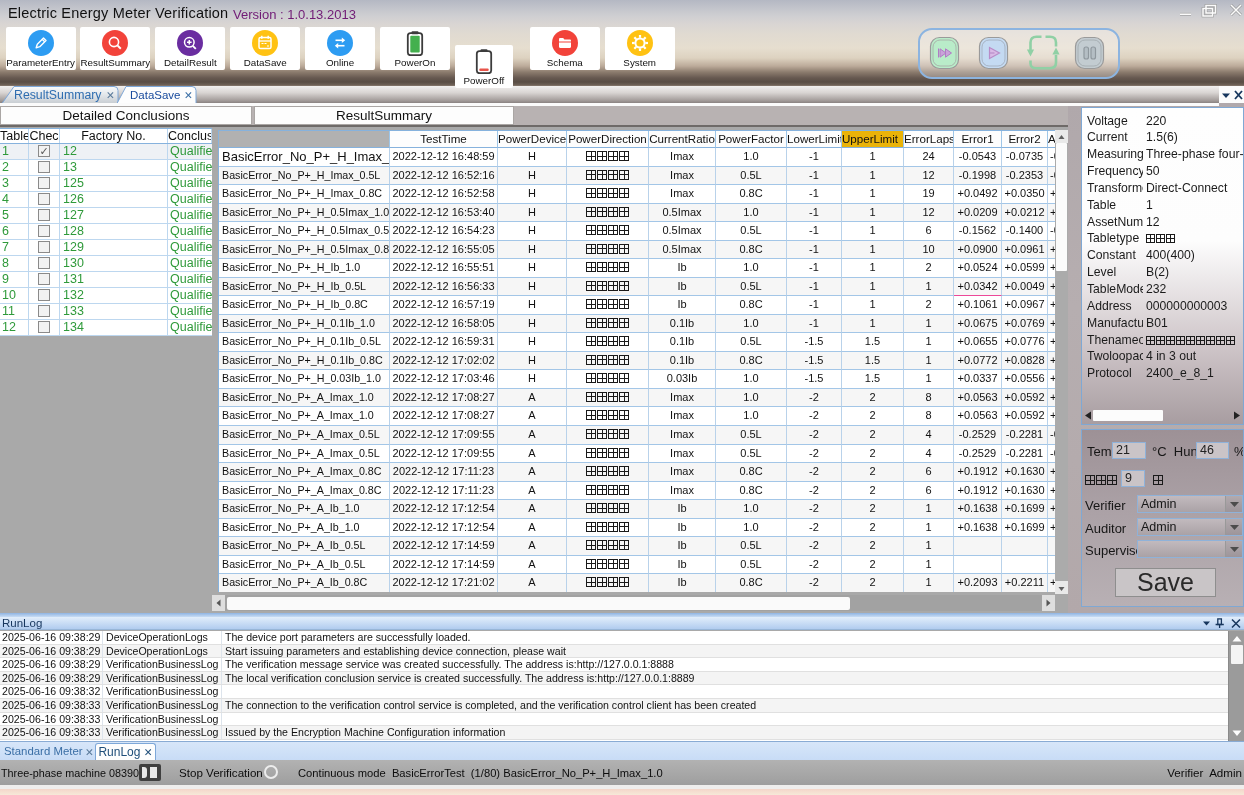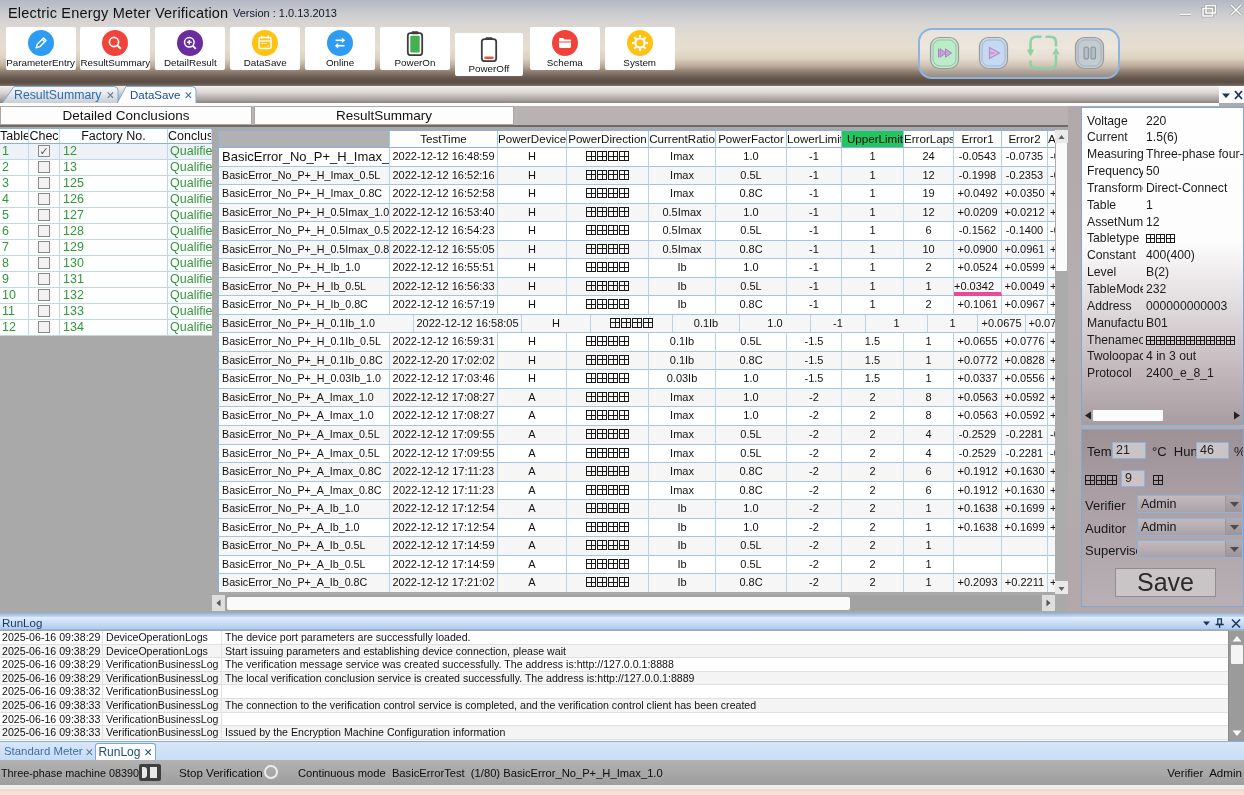--- a/index.html
+++ b/index.html
@@ -12,21 +12,21 @@
 </style></head><body>
 
 <div class="ab" style="left:0;top:0;width:1244px;height:86px;background:linear-gradient(180deg,
 #b4b8c3 0px,#c2c4cb 8px,#cfcfd2 16px,#d9d5d3 24px,#e0dad1 34px,#e6decf 48px,#ddd2c0 58px,#bcab9a 66px,#8c7c6e 72px,#665850 78px,#594d44 82px,#6e6157 85px,#8e7f73 86px)"></div>
 <div class="ab" style="left:0;top:86px;width:1244px;height:17px;background:linear-gradient(180deg,#f2f0ef,#d8d4d2 40%,#a39c9a 85%,#8a8382)"></div>
 <div class="ab" style="left:1219px;top:86px;width:25px;height:20px;background:#fbfbfb"></div>
 <div class="ab" style="left:0;top:103px;width:1244px;height:24px;background:#b8b2b2;border-bottom:2px solid #6e6a68"></div>
 <div class="ab" style="left:0;top:127px;width:1244px;height:486px;background:#a9a9a9"></div>
 <div class="ab" style="left:1068px;top:103px;width:176px;height:510px;background:linear-gradient(180deg,#b0a8ab,#b6aeb0 40%,#b2a8aa)"></div>
 <div class="ab" style="left:8px;top:5px;font-size:14.5px;color:#111;letter-spacing:0.2px">Electric Energy Meter Verification</div>
-<div class="ab" style="left:233px;top:7px;font-size:11px;color:#0f172a">Version : 1.0.13.2013</div>
+<div class="ab" style="left:233px;top:7px;font-size:13px;color:#701a75">Version : 1.0.13.2013</div>
 <svg class="ab" style="left:1170px;top:0" width="74" height="20" viewBox="0 0 74 20">
 <g stroke="#8f8f8f" stroke-width="2.6" fill="none">
       <path d="M10 14.2h11"></path>
       <rect x="36" y="5.5" width="9.5" height="7.5"></rect>
       <rect x="33" y="8.5" width="9.5" height="7.5"></rect>
       <path d="M61 5l10 10M71 5l-10 10"></path>
     </g>
 <g stroke="#fbfbfb" stroke-width="1.6" fill="none">
       <path d="M10 14.2h11"></path>
       <rect x="36" y="5.5" width="9.5" height="7.5"></rect>
@@ -90,21 +90,21 @@
 <div style="font-size:9.8px;color:#111;margin-top:0px;white-space:nowrap">Online</div>
   </div>
 <div class="ab" style="left:380.0px;top:27px;width:70px;height:43px;background:#fff;border-radius:2px;text-align:center">
 <div style="margin-top:3px;height:27px"><svg width="26" height="26" viewBox="0 0 26 26">
         <rect x="9.5" y="1.2" width="7" height="3" rx="1" fill="#3c3c3c"></rect>
         <rect x="5.8" y="3.2" width="14.4" height="22" rx="2.6" fill="none" stroke="#3c3c3c" stroke-width="1.8"></rect>
         <rect x="8.3" y="5.8" width="9.4" height="16.8" rx="1" fill="#44b04e"></rect>
       </svg></div>
 <div style="font-size:9.8px;color:#111;margin-top:0px;white-space:nowrap">PowerOn</div>
   </div>
-<div class="ab" style="left:454.9px;top:33px;width:68px;height:43px;background:#fff;border-radius:2px;text-align:center">
+<div class="ab" style="left:454.9px;top:45px;width:58px;height:43px;background:#fff;border-radius:2px;text-align:center">
 <div style="margin-top:3px;height:27px"><svg width="26" height="26" viewBox="0 0 26 26">
         <rect x="9.5" y="1.2" width="7" height="3" rx="1" fill="#3c3c3c"></rect>
         <rect x="5.8" y="3.2" width="14.4" height="22" rx="2.6" fill="#fff" stroke="#3c3c3c" stroke-width="1.8"></rect>
         <rect x="8.3" y="20.6" width="9.4" height="2.4" rx="1" fill="#e8544a"></rect>
       </svg></div>
 <div style="font-size:9.8px;color:#111;margin-top:0px;white-space:nowrap">PowerOff</div>
   </div>
 <div class="ab" style="left:529.8px;top:27px;width:70px;height:43px;background:#fff;border-radius:2px;text-align:center">
 <div style="margin-top:3px;height:27px"><svg width="26" height="26" viewBox="0 0 26 26">
         <circle cx="13" cy="13" r="13" fill="#f2433a"></circle>
@@ -274,21 +274,21 @@
   </div>
 <div class="ab" style="left:218px;top:130px;width:837px;height:462px;overflow:hidden;border-left:1px solid #86b2dd;border-top:1px solid #86b2dd;background:#fff">
     <div style="display:flex;height:17px;font-size:11.6px;color:#111">
       <div style="width:171px;flex:none;background:#b1b1b1;border-right:1px solid #9ec6e8;border-bottom:1px solid #86b2dd;text-align:center;line-height:16px;overflow:hidden;white-space:nowrap"></div>
       <div style="width:108px;flex:none;background:#fdfdfd;border-right:1px solid #9ec6e8;border-bottom:1px solid #86b2dd;text-align:center;line-height:16px;overflow:hidden;white-space:nowrap">TestTime</div>
       <div style="width:69px;flex:none;background:#fdfdfd;border-right:1px solid #9ec6e8;border-bottom:1px solid #86b2dd;text-align:center;line-height:16px;overflow:hidden;white-space:nowrap">PowerDevice</div>
       <div style="width:82px;flex:none;background:#fdfdfd;border-right:1px solid #9ec6e8;border-bottom:1px solid #86b2dd;text-align:center;line-height:16px;overflow:hidden;white-space:nowrap">PowerDirection</div>
       <div style="width:67px;flex:none;background:#fdfdfd;border-right:1px solid #9ec6e8;border-bottom:1px solid #86b2dd;text-align:center;line-height:16px;overflow:hidden;white-space:nowrap">CurrentRatio</div>
       <div style="width:71px;flex:none;background:#fdfdfd;border-right:1px solid #9ec6e8;border-bottom:1px solid #86b2dd;text-align:center;line-height:16px;overflow:hidden;white-space:nowrap">PowerFactor</div>
       <div style="width:55px;flex:none;background:#fdfdfd;border-right:1px solid #9ec6e8;border-bottom:1px solid #86b2dd;text-align:center;line-height:16px;overflow:hidden;white-space:nowrap">LowerLimit</div>
-      <div style="width:62px;flex:none;background:#22c55e;border-right:1px solid #9ec6e8;border-bottom:1px solid #86b2dd;text-align:right;line-height:16px;overflow:hidden;white-space:nowrap">UpperLimit</div>
+      <div style="width:62px;flex:none;background:#eab308;border-right:1px solid #9ec6e8;border-bottom:1px solid #86b2dd;text-align:left;line-height:16px;overflow:hidden;white-space:nowrap">UpperLimit</div>
       <div style="width:50px;flex:none;background:#fdfdfd;border-right:1px solid #9ec6e8;border-bottom:1px solid #86b2dd;text-align:center;line-height:16px;overflow:hidden;white-space:nowrap">ErrorLaps</div>
       <div style="width:48px;flex:none;background:#fdfdfd;border-right:1px solid #9ec6e8;border-bottom:1px solid #86b2dd;text-align:center;line-height:16px;overflow:hidden;white-space:nowrap">Error1</div>
       <div style="width:46px;flex:none;background:#fdfdfd;border-right:1px solid #9ec6e8;border-bottom:1px solid #86b2dd;text-align:center;line-height:16px;overflow:hidden;white-space:nowrap">Error2</div>
       <div style="width:46px;flex:none;background:#fdfdfd;border-right:1px solid #9ec6e8;border-bottom:1px solid #86b2dd;text-align:left;line-height:16px;overflow:hidden;white-space:nowrap">Avg</div>
     </div>
     <div style="display:flex;height:18.54px;background:#fff;font-size:11px;color:#111">
       <div style="width:171px;flex:none;padding-left:3px;font-size:13px;border-right:1px solid #b9d2ea;border-bottom:1px solid #a3c6e7;text-align:left;line-height:17.5px;overflow:hidden;white-space:nowrap">BasicError_No_P+_H_Imax_1.0</div>
       <div style="width:108px;flex:none;border-right:1px solid #b9d2ea;border-bottom:1px solid #a3c6e7;text-align:center;line-height:17.5px;overflow:hidden;white-space:nowrap">2022-12-12 16:48:59</div>
       <div style="width:69px;flex:none;border-right:1px solid #b9d2ea;border-bottom:1px solid #a3c6e7;text-align:center;line-height:17.5px;overflow:hidden;white-space:nowrap">H</div>
       <div style="width:82px;flex:none;border-right:1px solid #b9d2ea;border-bottom:1px solid #a3c6e7;text-align:center;line-height:17.5px;overflow:hidden;white-space:nowrap"><span class="cj"></span><span class="cj"></span><span class="cj"></span><span class="cj" style="margin-right:0"></span></div>
@@ -388,40 +388,40 @@
     <div style="display:flex;height:18.54px;background:#f6f6f6;font-size:11px;color:#111">
       <div style="width:171px;flex:none;padding-left:3px;font-size:10.7px;border-right:1px solid #b9d2ea;border-bottom:1px solid #a3c6e7;text-align:left;line-height:17.5px;overflow:hidden;white-space:nowrap">BasicError_No_P+_H_Ib_0.5L</div>
       <div style="width:108px;flex:none;border-right:1px solid #b9d2ea;border-bottom:1px solid #a3c6e7;text-align:center;line-height:17.5px;overflow:hidden;white-space:nowrap">2022-12-12 16:56:33</div>
       <div style="width:69px;flex:none;border-right:1px solid #b9d2ea;border-bottom:1px solid #a3c6e7;text-align:center;line-height:17.5px;overflow:hidden;white-space:nowrap">H</div>
       <div style="width:82px;flex:none;border-right:1px solid #b9d2ea;border-bottom:1px solid #a3c6e7;text-align:center;line-height:17.5px;overflow:hidden;white-space:nowrap"><span class="cj"></span><span class="cj"></span><span class="cj"></span><span class="cj" style="margin-right:0"></span></div>
       <div style="width:67px;flex:none;border-right:1px solid #b9d2ea;border-bottom:1px solid #a3c6e7;text-align:center;line-height:17.5px;overflow:hidden;white-space:nowrap">Ib</div>
       <div style="width:71px;flex:none;border-right:1px solid #b9d2ea;border-bottom:1px solid #a3c6e7;text-align:center;line-height:17.5px;overflow:hidden;white-space:nowrap">0.5L</div>
       <div style="width:55px;flex:none;border-right:1px solid #b9d2ea;border-bottom:1px solid #a3c6e7;text-align:center;line-height:17.5px;overflow:hidden;white-space:nowrap">-1</div>
       <div style="width:62px;flex:none;border-right:1px solid #b9d2ea;border-bottom:1px solid #a3c6e7;text-align:center;line-height:17.5px;overflow:hidden;white-space:nowrap">1</div>
       <div style="width:50px;flex:none;border-right:1px solid #b9d2ea;border-bottom:1px solid #a3c6e7;text-align:center;line-height:17.5px;overflow:hidden;white-space:nowrap">1</div>
-      <div style="width:48px;flex:none;border-right:1px solid #b9d2ea;border-bottom:4px solid #ec4899;line-height:17.5px;overflow:hidden;white-space:nowrap">+0.0342</div>
+      <div style="width:48px;flex:none;border-right:1px solid #b9d2ea;border-bottom:1px solid #ec4899;text-align:center;line-height:17.5px;overflow:hidden;white-space:nowrap">+0.0342</div>
       <div style="width:46px;flex:none;border-right:1px solid #b9d2ea;border-bottom:1px solid #a3c6e7;text-align:center;line-height:17.5px;overflow:hidden;white-space:nowrap">+0.0049</div>
       <div style="width:46px;flex:none;padding-left:2px;border-right:1px solid #b9d2ea;border-bottom:1px solid #a3c6e7;text-align:left;line-height:17.5px;overflow:hidden;white-space:nowrap">+0.</div>
     </div>
     <div style="display:flex;height:18.54px;background:#fff;font-size:11px;color:#111">
       <div style="width:171px;flex:none;padding-left:3px;font-size:10.7px;border-right:1px solid #b9d2ea;border-bottom:1px solid #a3c6e7;text-align:left;line-height:17.5px;overflow:hidden;white-space:nowrap">BasicError_No_P+_H_Ib_0.8C</div>
       <div style="width:108px;flex:none;border-right:1px solid #b9d2ea;border-bottom:1px solid #a3c6e7;text-align:center;line-height:17.5px;overflow:hidden;white-space:nowrap">2022-12-12 16:57:19</div>
       <div style="width:69px;flex:none;border-right:1px solid #b9d2ea;border-bottom:1px solid #a3c6e7;text-align:center;line-height:17.5px;overflow:hidden;white-space:nowrap">H</div>
       <div style="width:82px;flex:none;border-right:1px solid #b9d2ea;border-bottom:1px solid #a3c6e7;text-align:center;line-height:17.5px;overflow:hidden;white-space:nowrap"><span class="cj"></span><span class="cj"></span><span class="cj"></span><span class="cj" style="margin-right:0"></span></div>
       <div style="width:67px;flex:none;border-right:1px solid #b9d2ea;border-bottom:1px solid #a3c6e7;text-align:center;line-height:17.5px;overflow:hidden;white-space:nowrap">Ib</div>
       <div style="width:71px;flex:none;border-right:1px solid #b9d2ea;border-bottom:1px solid #a3c6e7;text-align:center;line-height:17.5px;overflow:hidden;white-space:nowrap">0.8C</div>
       <div style="width:55px;flex:none;border-right:1px solid #b9d2ea;border-bottom:1px solid #a3c6e7;text-align:center;line-height:17.5px;overflow:hidden;white-space:nowrap">-1</div>
       <div style="width:62px;flex:none;border-right:1px solid #b9d2ea;border-bottom:1px solid #a3c6e7;text-align:center;line-height:17.5px;overflow:hidden;white-space:nowrap">1</div>
       <div style="width:50px;flex:none;border-right:1px solid #b9d2ea;border-bottom:1px solid #a3c6e7;text-align:center;line-height:17.5px;overflow:hidden;white-space:nowrap">2</div>
       <div style="width:48px;flex:none;border-right:1px solid #b9d2ea;border-bottom:1px solid #a3c6e7;text-align:center;line-height:17.5px;overflow:hidden;white-space:nowrap">+0.1061</div>
       <div style="width:46px;flex:none;border-right:1px solid #b9d2ea;border-bottom:1px solid #a3c6e7;text-align:center;line-height:17.5px;overflow:hidden;white-space:nowrap">+0.0967</div>
       <div style="width:46px;flex:none;padding-left:2px;border-right:1px solid #b9d2ea;border-bottom:1px solid #a3c6e7;text-align:left;line-height:17.5px;overflow:hidden;white-space:nowrap">+0.</div>
     </div>
     <div style="display:flex;height:18.54px;background:#f6f6f6;font-size:11px;color:#111">
-      <div style="width:195px;flex:none;padding-left:3px;font-size:10.7px;border-right:1px solid #b9d2ea;border-bottom:1px solid #a3c6e7;text-align:left;line-height:17.5px;overflow:hidden;white-space:nowrap">BasicError_No_P+_H_0.1Ib_1.0</div>
+      <div style="width:171px;flex:none;padding-left:3px;font-size:10.7px;border-right:1px solid #b9d2ea;border-bottom:1px solid #a3c6e7;text-align:left;line-height:17.5px;overflow:hidden;white-space:nowrap">BasicError_No_P+_H_0.1Ib_1.0</div>
       <div style="width:108px;flex:none;border-right:1px solid #b9d2ea;border-bottom:1px solid #a3c6e7;text-align:center;line-height:17.5px;overflow:hidden;white-space:nowrap">2022-12-12 16:58:05</div>
       <div style="width:69px;flex:none;border-right:1px solid #b9d2ea;border-bottom:1px solid #a3c6e7;text-align:center;line-height:17.5px;overflow:hidden;white-space:nowrap">H</div>
       <div style="width:82px;flex:none;border-right:1px solid #b9d2ea;border-bottom:1px solid #a3c6e7;text-align:center;line-height:17.5px;overflow:hidden;white-space:nowrap"><span class="cj"></span><span class="cj"></span><span class="cj"></span><span class="cj" style="margin-right:0"></span></div>
       <div style="width:67px;flex:none;border-right:1px solid #b9d2ea;border-bottom:1px solid #a3c6e7;text-align:center;line-height:17.5px;overflow:hidden;white-space:nowrap">0.1Ib</div>
       <div style="width:71px;flex:none;border-right:1px solid #b9d2ea;border-bottom:1px solid #a3c6e7;text-align:center;line-height:17.5px;overflow:hidden;white-space:nowrap">1.0</div>
       <div style="width:55px;flex:none;border-right:1px solid #b9d2ea;border-bottom:1px solid #a3c6e7;text-align:center;line-height:17.5px;overflow:hidden;white-space:nowrap">-1</div>
       <div style="width:62px;flex:none;border-right:1px solid #b9d2ea;border-bottom:1px solid #a3c6e7;text-align:center;line-height:17.5px;overflow:hidden;white-space:nowrap">1</div>
       <div style="width:50px;flex:none;border-right:1px solid #b9d2ea;border-bottom:1px solid #a3c6e7;text-align:center;line-height:17.5px;overflow:hidden;white-space:nowrap">1</div>
       <div style="width:48px;flex:none;border-right:1px solid #b9d2ea;border-bottom:1px solid #a3c6e7;text-align:center;line-height:17.5px;overflow:hidden;white-space:nowrap">+0.0675</div>
       <div style="width:46px;flex:none;border-right:1px solid #b9d2ea;border-bottom:1px solid #a3c6e7;text-align:center;line-height:17.5px;overflow:hidden;white-space:nowrap">+0.0769</div>
@@ -436,21 +436,21 @@
       <div style="width:71px;flex:none;border-right:1px solid #b9d2ea;border-bottom:1px solid #a3c6e7;text-align:center;line-height:17.5px;overflow:hidden;white-space:nowrap">0.5L</div>
       <div style="width:55px;flex:none;border-right:1px solid #b9d2ea;border-bottom:1px solid #a3c6e7;text-align:center;line-height:17.5px;overflow:hidden;white-space:nowrap">-1.5</div>
       <div style="width:62px;flex:none;border-right:1px solid #b9d2ea;border-bottom:1px solid #a3c6e7;text-align:center;line-height:17.5px;overflow:hidden;white-space:nowrap">1.5</div>
       <div style="width:50px;flex:none;border-right:1px solid #b9d2ea;border-bottom:1px solid #a3c6e7;text-align:center;line-height:17.5px;overflow:hidden;white-space:nowrap">1</div>
       <div style="width:48px;flex:none;border-right:1px solid #b9d2ea;border-bottom:1px solid #a3c6e7;text-align:center;line-height:17.5px;overflow:hidden;white-space:nowrap">+0.0655</div>
       <div style="width:46px;flex:none;border-right:1px solid #b9d2ea;border-bottom:1px solid #a3c6e7;text-align:center;line-height:17.5px;overflow:hidden;white-space:nowrap">+0.0776</div>
       <div style="width:46px;flex:none;padding-left:2px;border-right:1px solid #b9d2ea;border-bottom:1px solid #a3c6e7;text-align:left;line-height:17.5px;overflow:hidden;white-space:nowrap">+0.</div>
     </div>
     <div style="display:flex;height:18.54px;background:#f6f6f6;font-size:11px;color:#111">
       <div style="width:171px;flex:none;padding-left:3px;font-size:10.7px;border-right:1px solid #b9d2ea;border-bottom:1px solid #a3c6e7;text-align:left;line-height:17.5px;overflow:hidden;white-space:nowrap">BasicError_No_P+_H_0.1Ib_0.8C</div>
-      <div style="width:108px;flex:none;border-right:1px solid #b9d2ea;border-bottom:1px solid #a3c6e7;text-align:center;line-height:17.5px;overflow:hidden;white-space:nowrap">2022-12-20 17:02:02</div>
+      <div style="width:108px;flex:none;border-right:1px solid #b9d2ea;border-bottom:1px solid #a3c6e7;text-align:center;line-height:17.5px;overflow:hidden;white-space:nowrap">2022-12-12 17:02:02</div>
       <div style="width:69px;flex:none;border-right:1px solid #b9d2ea;border-bottom:1px solid #a3c6e7;text-align:center;line-height:17.5px;overflow:hidden;white-space:nowrap">H</div>
       <div style="width:82px;flex:none;border-right:1px solid #b9d2ea;border-bottom:1px solid #a3c6e7;text-align:center;line-height:17.5px;overflow:hidden;white-space:nowrap"><span class="cj"></span><span class="cj"></span><span class="cj"></span><span class="cj" style="margin-right:0"></span></div>
       <div style="width:67px;flex:none;border-right:1px solid #b9d2ea;border-bottom:1px solid #a3c6e7;text-align:center;line-height:17.5px;overflow:hidden;white-space:nowrap">0.1Ib</div>
       <div style="width:71px;flex:none;border-right:1px solid #b9d2ea;border-bottom:1px solid #a3c6e7;text-align:center;line-height:17.5px;overflow:hidden;white-space:nowrap">0.8C</div>
       <div style="width:55px;flex:none;border-right:1px solid #b9d2ea;border-bottom:1px solid #a3c6e7;text-align:center;line-height:17.5px;overflow:hidden;white-space:nowrap">-1.5</div>
       <div style="width:62px;flex:none;border-right:1px solid #b9d2ea;border-bottom:1px solid #a3c6e7;text-align:center;line-height:17.5px;overflow:hidden;white-space:nowrap">1.5</div>
       <div style="width:50px;flex:none;border-right:1px solid #b9d2ea;border-bottom:1px solid #a3c6e7;text-align:center;line-height:17.5px;overflow:hidden;white-space:nowrap">1</div>
       <div style="width:48px;flex:none;border-right:1px solid #b9d2ea;border-bottom:1px solid #a3c6e7;text-align:center;line-height:17.5px;overflow:hidden;white-space:nowrap">+0.0772</div>
       <div style="width:46px;flex:none;border-right:1px solid #b9d2ea;border-bottom:1px solid #a3c6e7;text-align:center;line-height:17.5px;overflow:hidden;white-space:nowrap">+0.0828</div>
       <div style="width:46px;flex:none;padding-left:2px;border-right:1px solid #b9d2ea;border-bottom:1px solid #a3c6e7;text-align:left;line-height:17.5px;overflow:hidden;white-space:nowrap">+0.</div>

